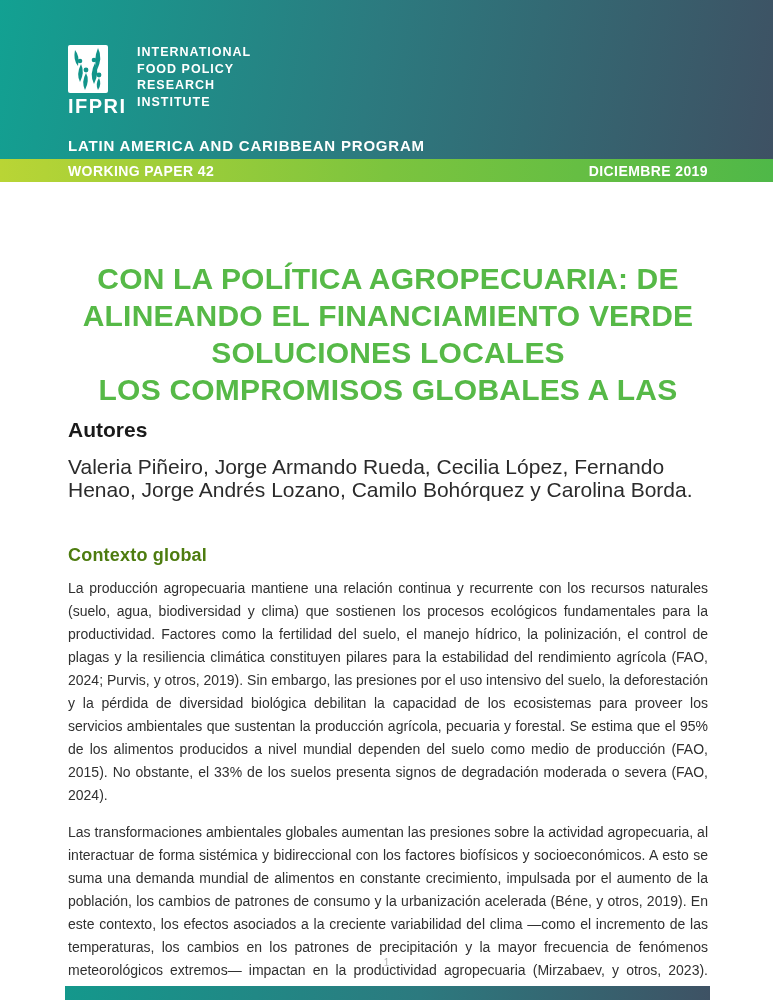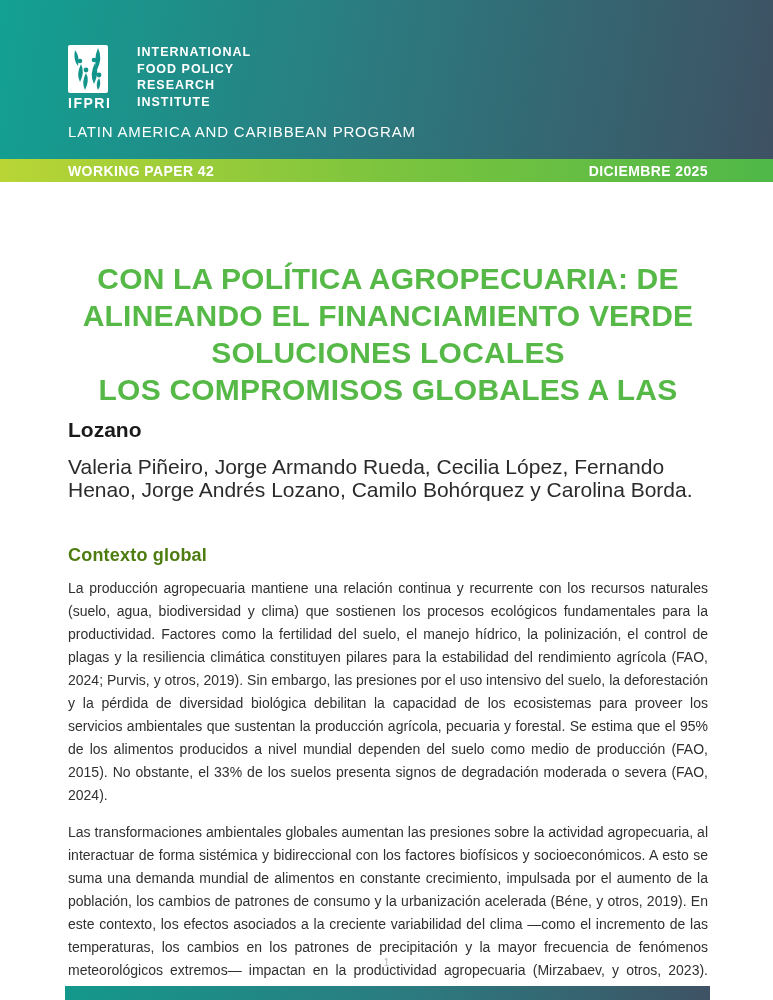--- a/index.html
+++ b/index.html
@@ -17,32 +17,32 @@
     width:100%;height:159px;
     background:linear-gradient(100deg,#12a192 0%,#2c7a7f 48%,#3e5163 100%);
   }
   .logo{position:absolute;left:68px;top:45px;}
   .logo-box{
     width:40px;height:48px;
     background:#ffffff;border-radius:2px;
     display:flex;align-items:center;justify-content:center;
   }
   .logo-acronym{
-    color:#ffffff;font-weight:bold;font-size:14px;letter-spacing:1.5px;
+    color:#ffffff;font-weight:bold;font-size:20px;letter-spacing:1.5px;
     margin-top:2px;
   }
   .wordmark{
     position:absolute;left:117px;top:44px;
     color:#ffffff;font-size:12.5px;font-weight:600;
     letter-spacing:1px;line-height:16.5px;
   }
   .wordmark span{display:block;padding-left:20px;}
   .program{
-    position:absolute;left:68px;bottom:19px;
-    color:#ffffff;font-size:15px;font-weight:400;letter-spacing:0.8px;
+    position:absolute;left:68px;bottom:5px;
+    color:#ffffff;font-size:15px;font-weight:700;letter-spacing:0.8px;
   }
   
   .paper-bar{
     width:100%;height:23px;
     background:linear-gradient(to right,#b9d535 0%,#7cc43e 50%,#4fb848 100%);
     display:flex;align-items:center;justify-content:space-between;
     box-sizing:border-box;padding:0 65px 0 68px;
     color:#ffffff;font-weight:bold;font-size:14px;letter-spacing:0.4px;gap:30px;
   }
   
@@ -116,32 +116,32 @@
       <span>INTERNATIONAL</span>
       <span>FOOD POLICY</span>
       <span>RESEARCH</span>
       <span>INSTITUTE</span>
     </div>
     <div class="program">LATIN AMERICA AND CARIBBEAN PROGRAM</div>
   </header>
 
   <div class="paper-bar">
     <span>WORKING PAPER 42</span>
-    <span>DICIEMBRE 2025</span>
+    <span>DICIEMBRE 2019</span>
   </div>
 
   <main class="content">
     <h1 class="title">
       <span>CON LA POLÍTICA AGROPECUARIA: DE</span>
       <span>ALINEANDO EL FINANCIAMIENTO VERDE</span>
       <span>SOLUCIONES LOCALES</span>
       <span>LOS COMPROMISOS GLOBALES A LAS</span>
     </h1>
 
-    <h2 class="authors-heading">Lozano</h2>
+    <h2 class="authors-heading">Autores</h2>
     <p class="authors">Valeria Piñeiro, Jorge Armando Rueda, Cecilia López, Fernando Henao, Jorge Andrés Lozano, Camilo Bohórquez y Carolina Borda.</p>
 
     <h3 class="section-heading">Contexto global</h3>
     <p class="body-par">La producción agropecuaria mantiene una relación continua y recurrente con los recursos naturales (suelo, agua, biodiversidad y clima) que sostienen los procesos ecológicos fundamentales para la productividad. Factores como la fertilidad del suelo, el manejo hídrico, la polinización, el control de plagas y la resiliencia climática constituyen pilares para la estabilidad del rendimiento agrícola (FAO, 2024; Purvis, y otros, 2019). Sin embargo, las presiones por el uso intensivo del suelo, la deforestación y la pérdida de diversidad biológica debilitan la capacidad de los ecosistemas para proveer los servicios ambientales que sustentan la producción agrícola, pecuaria y forestal. Se estima que el 95% de los alimentos producidos a nivel mundial dependen del suelo como medio de producción (FAO, 2015). No obstante, el 33% de los suelos presenta signos de degradación moderada o severa (FAO, 2024).</p>
     <p class="body-par">Las transformaciones ambientales globales aumentan las presiones sobre la actividad agropecuaria, al interactuar de forma sistémica y bidireccional con los factores biofísicos y socioeconómicos. A esto se suma una demanda mundial de alimentos en constante crecimiento, impulsada por el aumento de la población, los cambios de patrones de consumo y la urbanización acelerada (Béne, y otros, 2019). En este contexto, los efectos asociados a la creciente variabilidad del clima —como el incremento de las temperaturas, los cambios en los patrones de precipitación y la mayor frecuencia de fenómenos meteorológicos extremos— impactan en la productividad agropecuaria (Mirzabaev, y otros, 2023). Para los millones de productores rurales cuya subsistencia depende de estas actividades, estas presiones com-</p>
   </main>
 
   <div class="page-number">1</div>
   <div class="footer-bar"></div>
 

